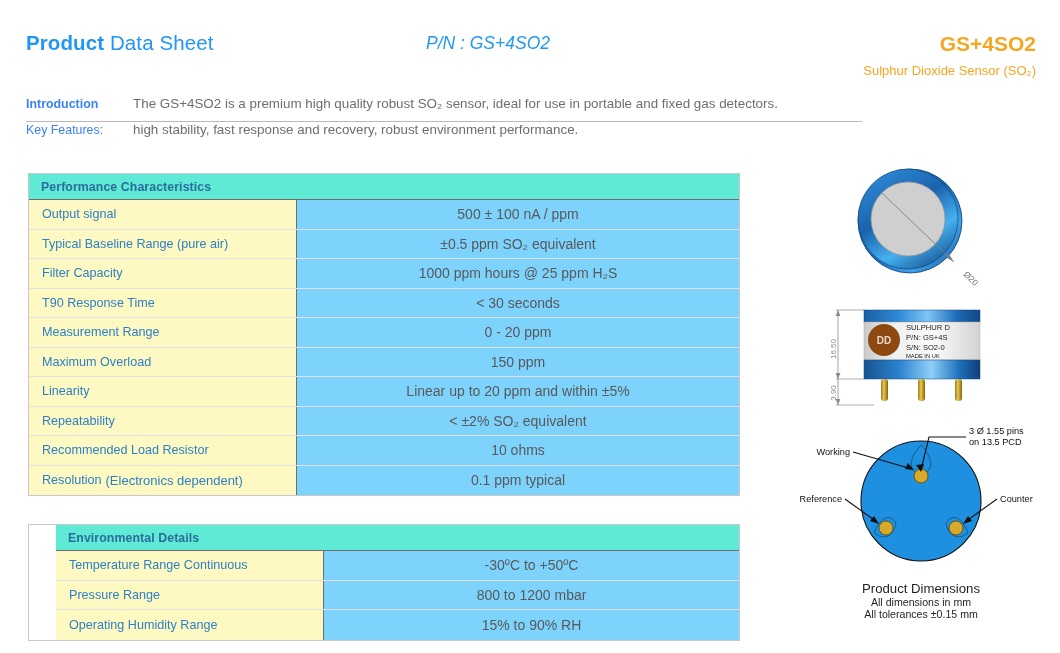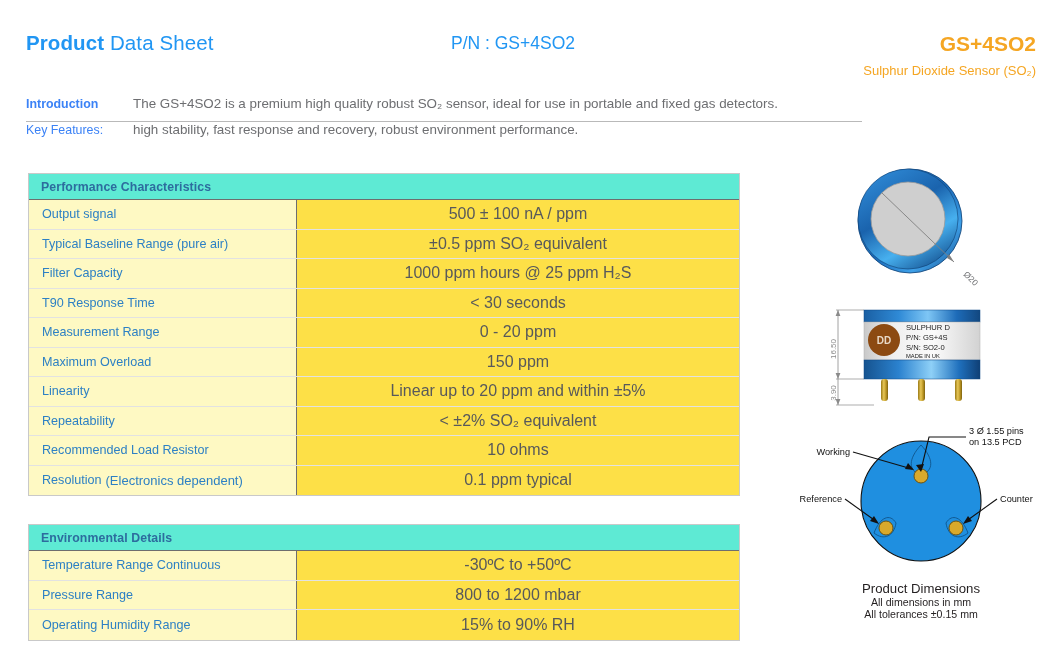--- a/index.html
+++ b/index.html
@@ -28,25 +28,26 @@
     left: 26px;
     top: 31px;
     font-size: 20.5px;
     color: #2196f3;
     letter-spacing: 0.1px;
     white-space: nowrap;
   }
   .doc-title .b { font-weight: bold; }
   .pn-title {
     position: absolute;
-    left: 451px;
+    left: 426px;
     top: 33px;
     font-size: 17.5px;
     color: #2196f3;
     white-space: nowrap;
+    font-style: italic;
   }
   .prod-code {
     position: absolute;
     right: 24px;
     top: 32px;
     font-size: 21px;
     font-weight: bold;
     color: #f5a623;
     white-space: nowrap;
     text-align: right;
@@ -91,21 +92,21 @@
 
   
   .spec-table {
     position: absolute;
     left: 28px;
     width: 712px;
     border: 1px solid #c9c9c9;
     box-sizing: border-box;
   }
   #perf-table { top: 173px; }
-  #env-table  { top: 524px; }
+  #env-table  { top: 524px; padding-left: 27px; }
 
   .tbl-head {
     height: 26px;
     background: #5eead4;
     border-bottom: 1px solid #6e6e6e;
     display: flex;
     align-items: center;
     box-sizing: border-box;
   }
   .tbl-head-label {
@@ -135,25 +136,25 @@
     color: #2d80c4;
     white-space: nowrap;
   }
   .cell-label .sub {
     font-size: 13px;
     color: #2d80c4;
     margin-left: 4px;
   }
   .cell-value {
     flex: 1;
-    background: #fde047;
+    background: #7dd3fc;
     display: flex;
     align-items: center;
     justify-content: center;
-    font-size: 16px;
+    font-size: 14px;
     color: #58595b;
     white-space: nowrap;
   }
 
   
   .diagram-panel {
     position: absolute;
     left: 782px;
     top: 163px;
     width: 278px;

